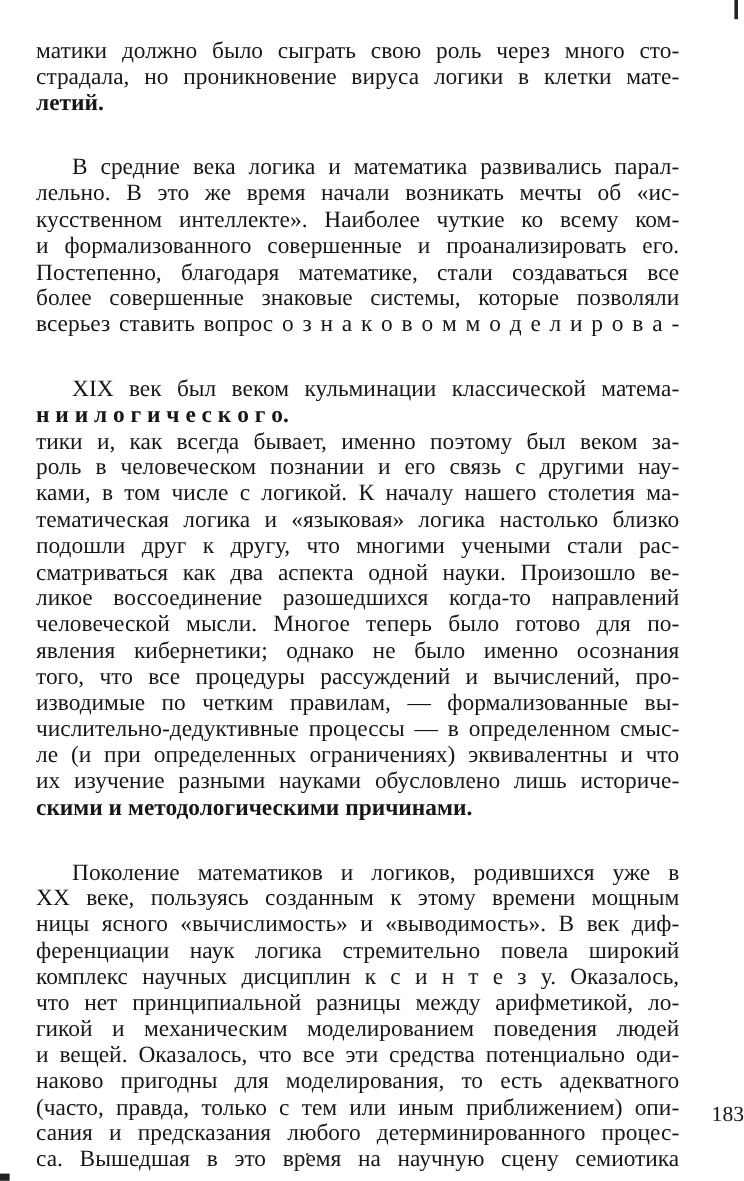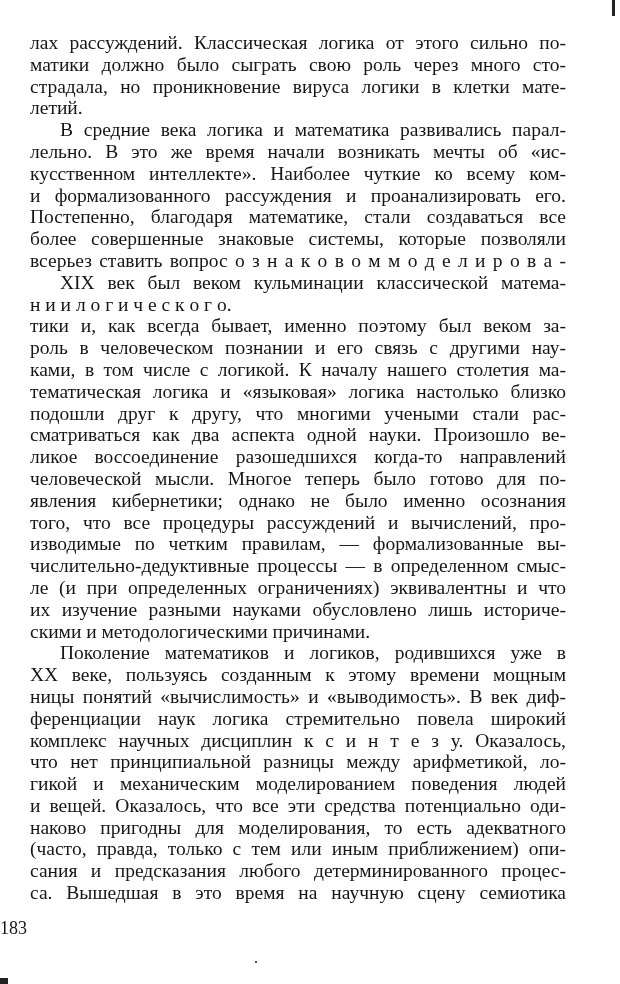--- a/index.html
+++ b/index.html
@@ -3,44 +3,43 @@
   <meta charset="utf-8">
   <style>
     html, body { margin: 0; padding: 0; background: #ffffff; }
     body { width: 620px; height: 984px; position: relative; overflow: hidden; }
     .page {
       position: absolute; left: 30px; top: 32px; width: 536px;
       font-family: "Liberation Serif", "DejaVu Serif", serif;
       font-size: 19.5px; line-height: 21.8px; color: #161616;
     }
     .line { display: block; white-space: nowrap; text-align: justify; text-align-last: justify; height: 21.8px; }
-    .line.last { text-align-last: left; }
-    .line.indent { padding-left: 30px; }
+    .line.last { text-align-last: left; font-weight: bold; }
+    .line.indent { padding-left: 30px; margin-top: 32px; }
     .page-number {
-      position: absolute; left: 0; width: 620px; top: 918px; text-align: left;
+      position: absolute; left: 0; width: 620px; top: 918px; text-align: right;
       font-family: "Liberation Serif", serif; font-size: 18px; color: #161616;
     }
     .edge-mark { position: absolute; left: 612px; top: 0; width: 3px; height: 16px; background: #222; }
     .corner-mark { position: absolute; left: 0; top: 978px; width: 8px; height: 6px; background: #222; }
     .dot { position: absolute; left: 255px; top: 961px; width: 2px; height: 2px; background: #555; }
   </style>
 </head>
 <body>
 
 <div class="edge-mark"></div>
 
 <div class="page" id="page-body">
-    <span class="line">лах рассуждений. Классическая логика от этого сильно по-</span>
     <span class="line">матики должно было сыграть свою роль через много сто-</span>
     <span class="line">страдала, но проникновение вируса логики в клетки мате-</span>
     <span class="line last">летий.</span>
     <span class="line indent">В средние века логика и математика развивались парал-</span>
     <span class="line">лельно. В это же время начали возникать мечты об «ис-</span>
     <span class="line">кусственном интеллекте». Наиболее чуткие ко всему ком-</span>
-    <span class="line">и формализованного рассуждения и проанализировать его.</span>
+    <span class="line">и формализованного совершенные и проанализировать его.</span>
     <span class="line">Постепенно, благодаря математике, стали создаваться все</span>
     <span class="line">более совершенные знаковые системы, которые позволяли</span>
     <span class="line">всерьез ставить вопрос о з н а к о в о м м о д е л и р о в а -</span>
     <span class="line indent">XIX век был веком кульминации классической матема-</span>
     <span class="line last">н и и  л о г и ч е с к о г о.</span>
     <span class="line">тики и, как всегда бывает, именно поэтому был веком за-</span>
     <span class="line">роль в человеческом познании и его связь с другими нау-</span>
     <span class="line">ками, в том числе с логикой. К началу нашего столетия ма-</span>
     <span class="line">тематическая логика и «языковая» логика настолько близко</span>
     <span class="line">подошли друг к другу, что многими учеными стали рас-</span>
@@ -49,21 +48,21 @@
     <span class="line">человеческой мысли. Многое теперь было готово для по-</span>
     <span class="line">явления кибернетики; однако не было именно осознания</span>
     <span class="line">того, что все процедуры рассуждений и вычислений, про-</span>
     <span class="line">изводимые по четким правилам, — формализованные вы-</span>
     <span class="line">числительно-дедуктивные процессы — в определенном смыс-</span>
     <span class="line">ле (и при определенных ограничениях) эквивалентны и что</span>
     <span class="line">их изучение разными науками обусловлено лишь историче-</span>
     <span class="line last">скими и методологическими причинами.</span>
     <span class="line indent">Поколение математиков и логиков, родившихся уже в</span>
     <span class="line">XX веке, пользуясь созданным к этому времени мощным</span>
-    <span class="line">ницы понятий «вычислимость» и «выводимость». В век диф-</span>
+    <span class="line">ницы ясного «вычислимость» и «выводимость». В век диф-</span>
     <span class="line">ференциации наук логика стремительно повела широкий</span>
     <span class="line">комплекс научных дисциплин к  с и н т е з у. Оказалось,</span>
     <span class="line">что нет принципиальной разницы между арифметикой, ло-</span>
     <span class="line">гикой и механическим моделированием поведения людей</span>
     <span class="line">и вещей. Оказалось, что все эти средства потенциально оди-</span>
     <span class="line">наково пригодны для моделирования, то есть адекватного</span>
     <span class="line">(часто, правда, только с тем или иным приближением) опи-</span>
     <span class="line">сания и предсказания любого детерминированного процес-</span>
     <span class="line">са. Вышедшая в это время на научную сцену семиотика</span>
   </div>

